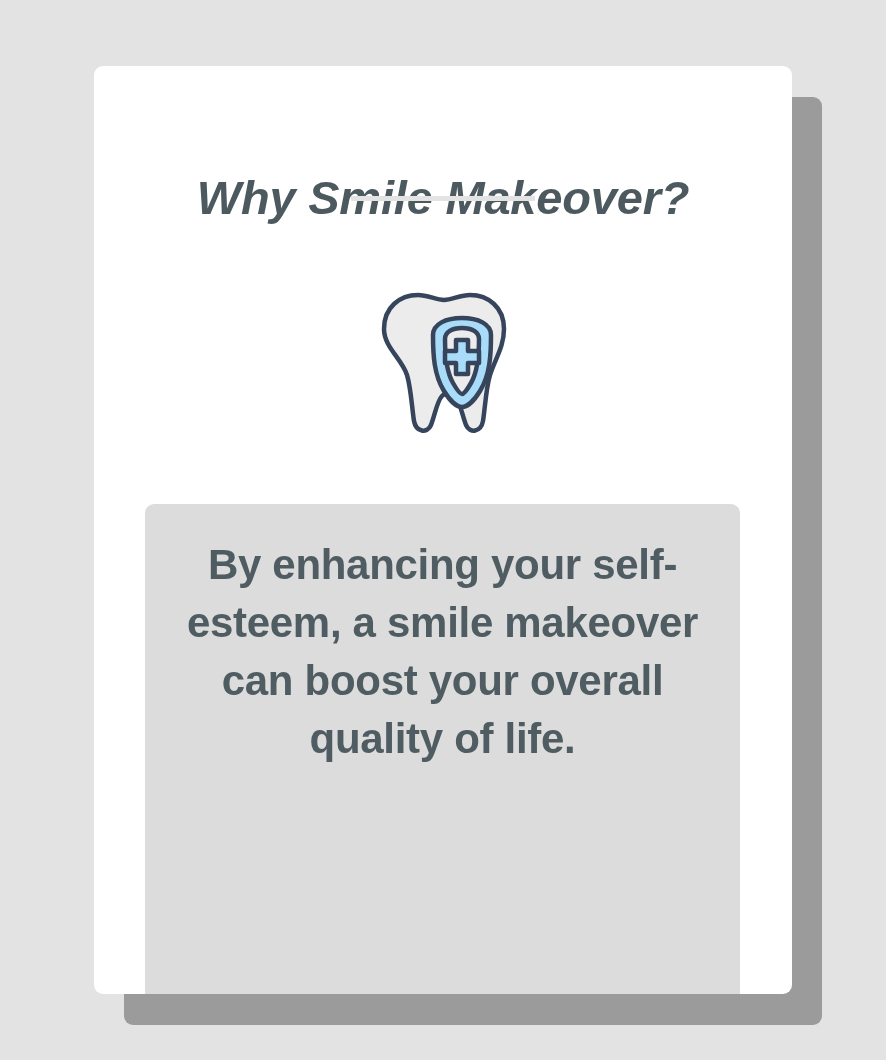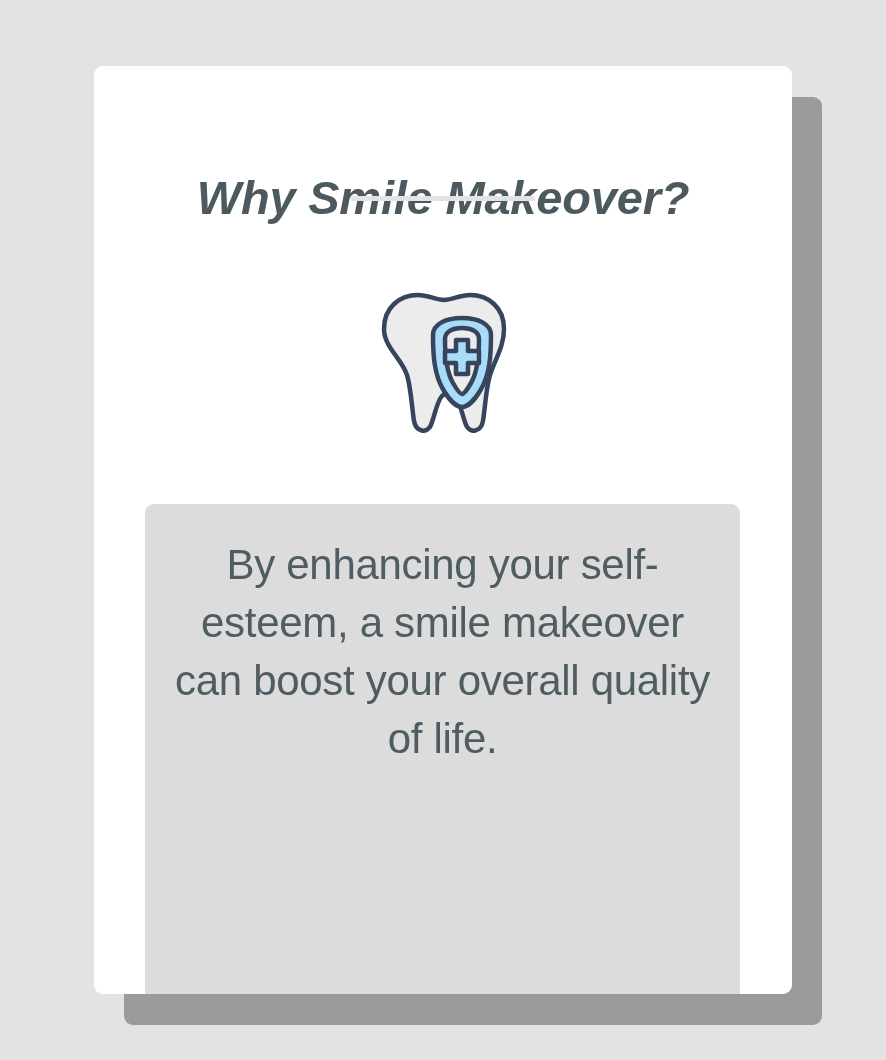--- a/index.html
+++ b/index.html
@@ -100,21 +100,21 @@
   }
 
   .body-text {
     position: absolute;
     left: 28px;
     top: 32px;
     width: 539px;
     text-align: center;
     font-size: 42px;
     line-height: 58px;
-    font-weight: normal;
+    font-weight: bold;
     color: #4f5d63;
     letter-spacing: -0.3px;
   }
 </style>
 </head>
 <body>
 
 <div class="stage">
 
   <div class="card-shadow"></div>

